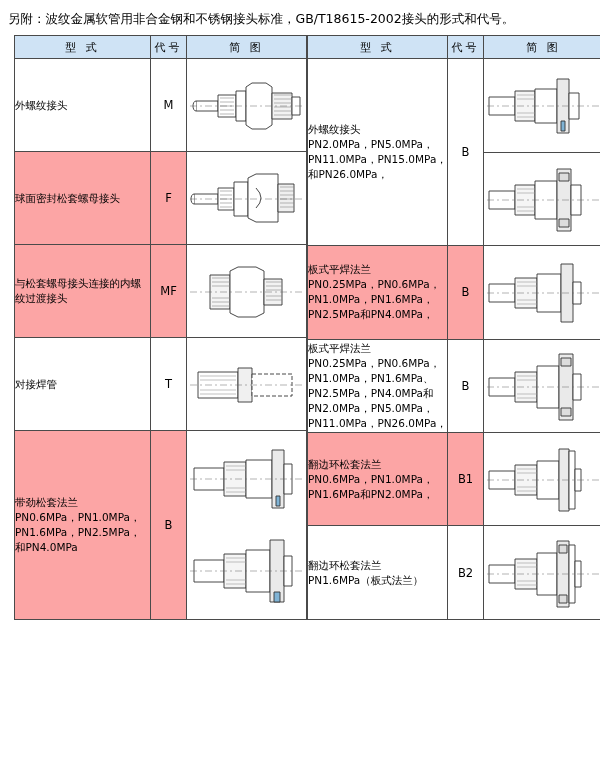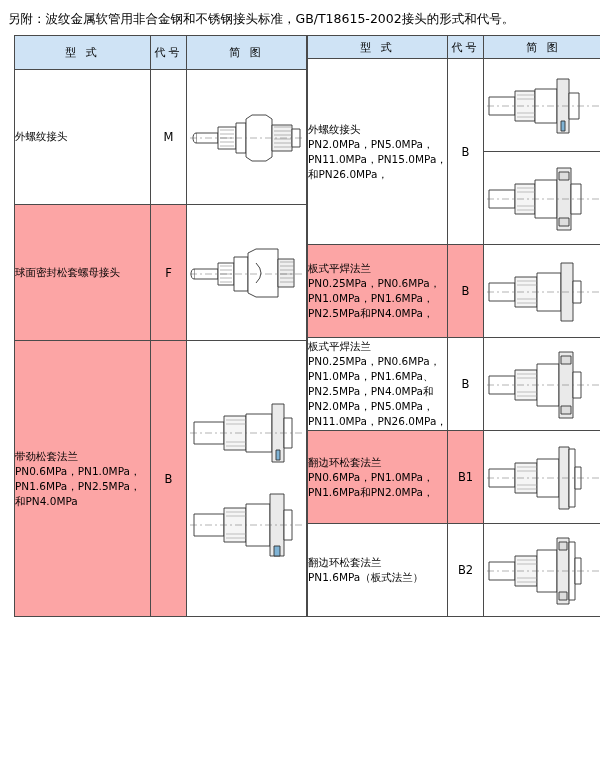--- a/index.html
+++ b/index.html
@@ -150,21 +150,60 @@
             <g stroke="#888" stroke-width="0.6">
               <path d="M92 33 h14 M92 37 h14 M92 41 h14 M92 45 h14 M92 49 h14 M92 53 h14"></path>
               <path d="M32 37 h12 M32 41 h12 M32 45 h12 M32 49 h12 M32 53 h12"></path>
             </g>
             <path d="M2 45 H116" stroke="#666" stroke-width="0.5" stroke-dasharray="7,3,2,3" fill="none"></path>
           </svg>
         </td>
       </tr>
 
 
-
+      <tr>
+        <td class="cell-type yellow" style="height:92px">
+          <div style="white-space:pre-line">与松套螺母接头连接的内螺纹过渡接头</div>
+        </td>
+        <td class="cell-code yellow">MF</td>
+        <td class="cell-fig">
+          <svg class="fig" width="118" height="88" viewBox="0 0 118 88">
+            <g stroke="#333" fill="#fff" stroke-width="0.9">
+              <path d="M22 28 h20 v34 H22 z" fill="#f4f4f4"></path>
+              <path d="M42 24 l8 -4 h18 l8 4 v42 l-8 4 H50 l-8 -4 z"></path>
+              <path d="M76 32 h18 v26 H76 z" fill="#f2f2f2"></path>
+            </g>
+            <g stroke="#888" stroke-width="0.6">
+              <path d="M24 31 h18 M24 35 h18 M24 39 h18 M24 51 h18 M24 55 h18 M24 59 h18"></path>
+              <path d="M78 35 h16 M78 39 h16 M78 43 h16 M78 49 h16 M78 53 h16"></path>
+            </g>
+            <path d="M2 45 H116" stroke="#666" stroke-width="0.5" stroke-dasharray="7,3,2,3" fill="none"></path>
+          </svg>
+        </td>
+      </tr>
+
+      <tr>
+        <td class="cell-type white" style="height:92px">
+          <div style="white-space:pre-line">对接焊管</div>
+        </td>
+        <td class="cell-code white">T</td>
+        <td class="cell-fig">
+          <svg class="fig" width="118" height="88" viewBox="0 0 118 88">
+            <g stroke="#333" fill="#fff" stroke-width="0.9">
+              <path d="M10 32 h40 v26 H10 z"></path>
+              <path d="M50 28 h14 v34 H50 z" fill="#f0f0f0"></path>
+              <path d="M64 34 h40 v22 H64 z" stroke-dasharray="4,2"></path>
+            </g>
+            <g stroke="#999" stroke-width="0.6">
+              <path d="M12 36 h36 M12 40 h36 M12 50 h36 M12 54 h36"></path>
+            </g>
+            <path d="M2 45 H116" stroke="#666" stroke-width="0.5" stroke-dasharray="7,3,2,3" fill="none"></path>
+          </svg>
+        </td>
+      </tr>
 
       <tr>
         <td class="cell-type yellow" style="height:188px">
           <div style="white-space:pre-line">带劲松套法兰
 PN0.6MPa，PN1.0MPa，
 PN1.6MPa，PN2.5MPa，
 和PN4.0MPa</div>
         </td>
         <td class="cell-code yellow">B</td>
         <td class="cell-fig">

